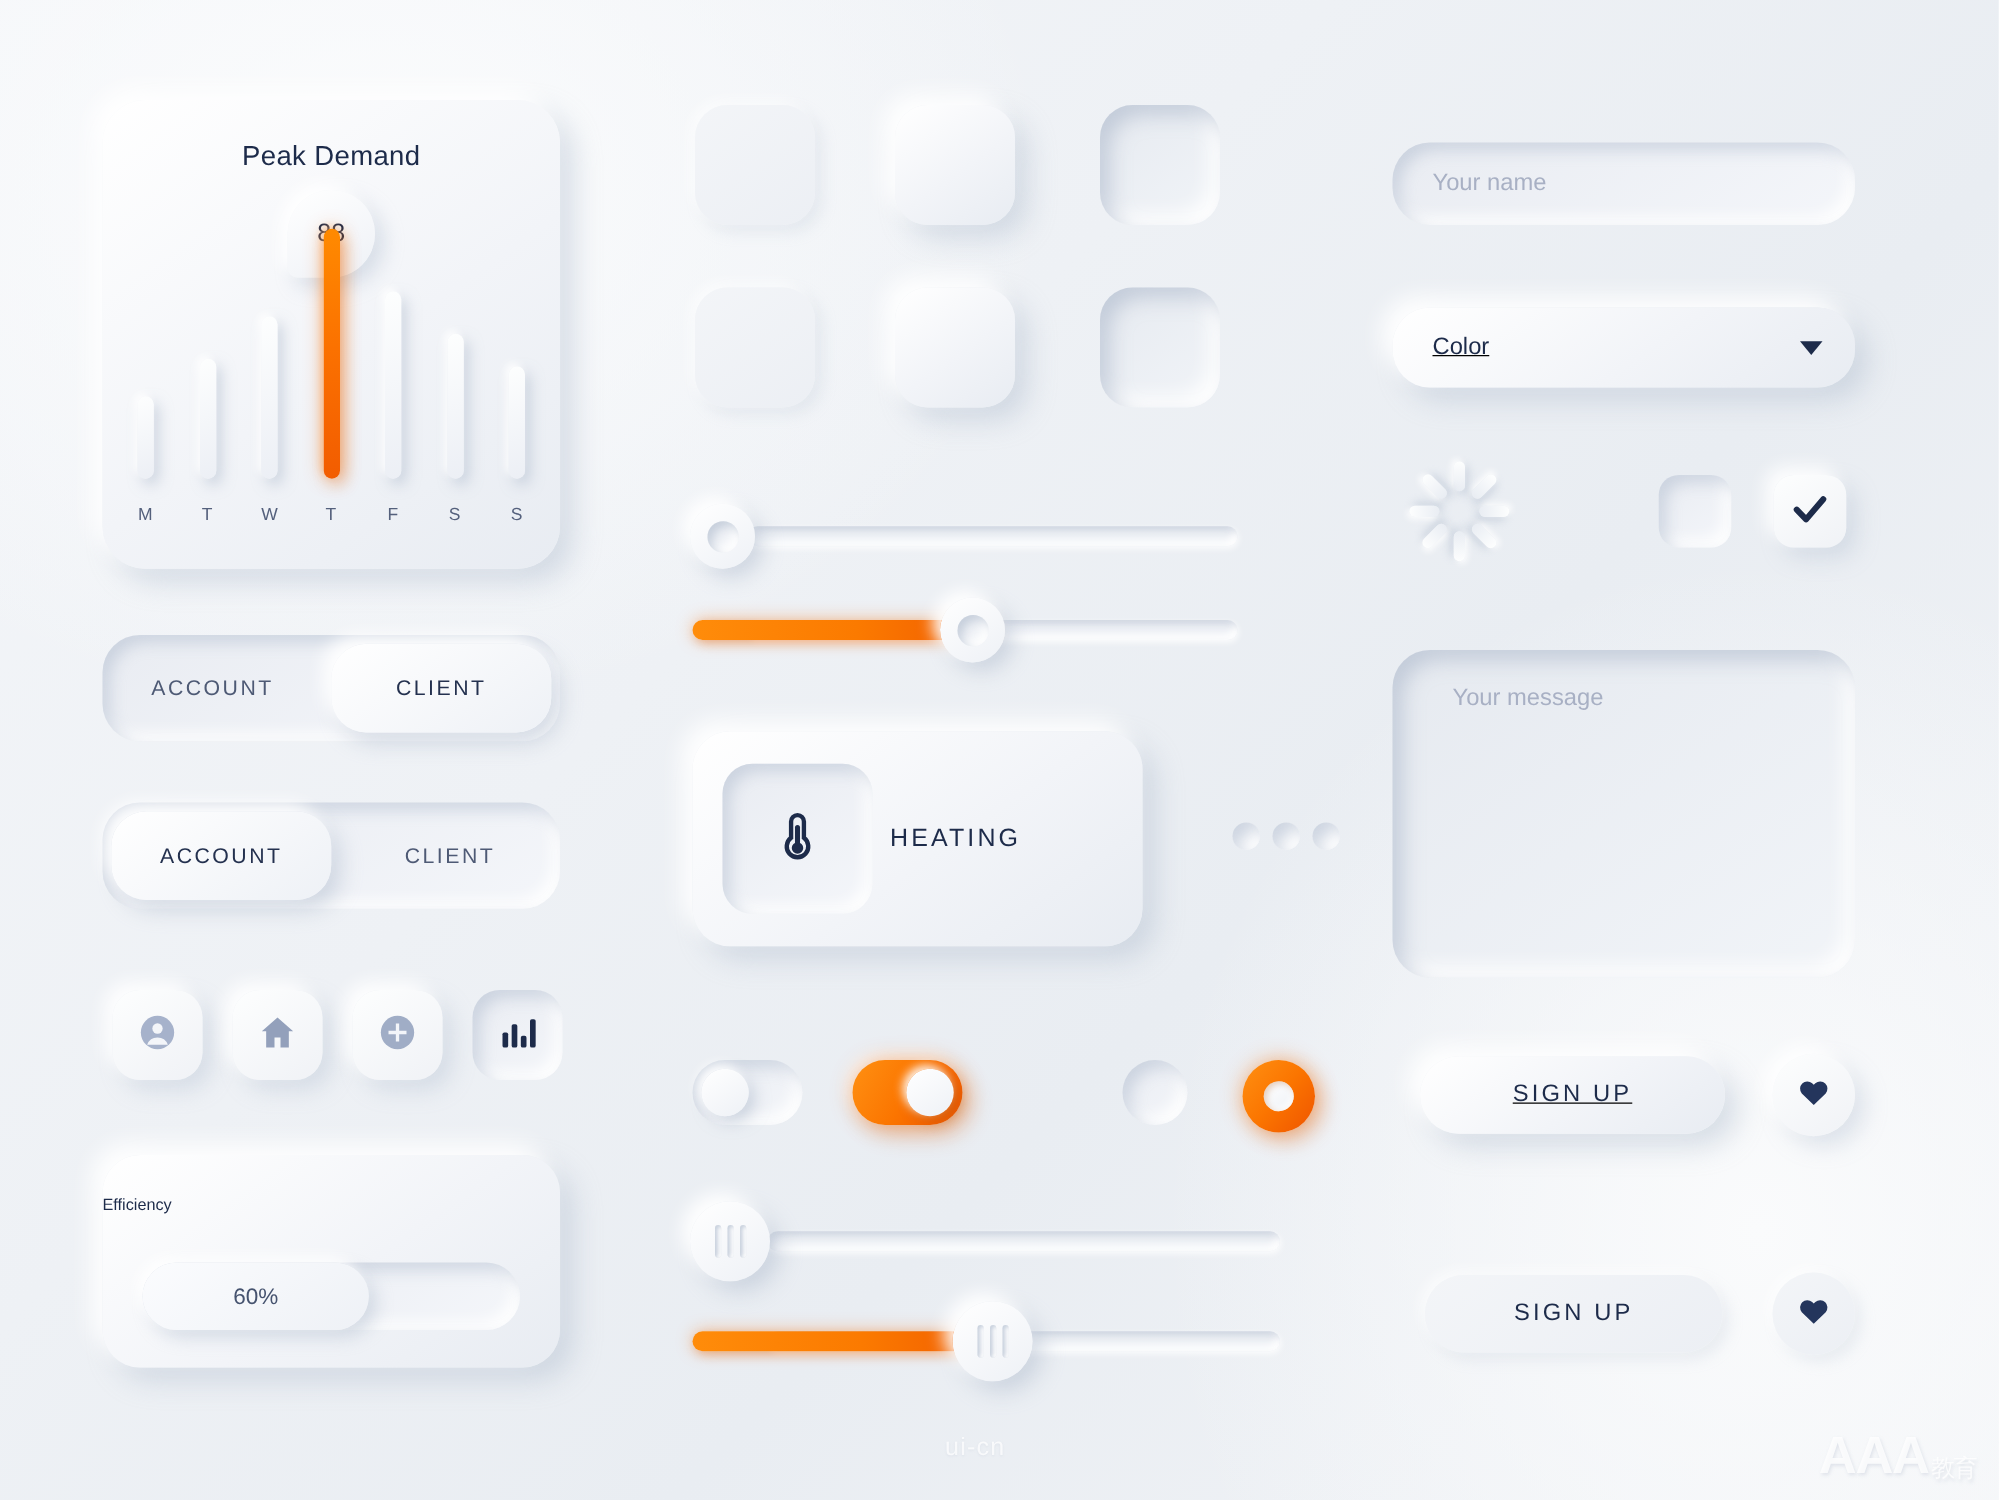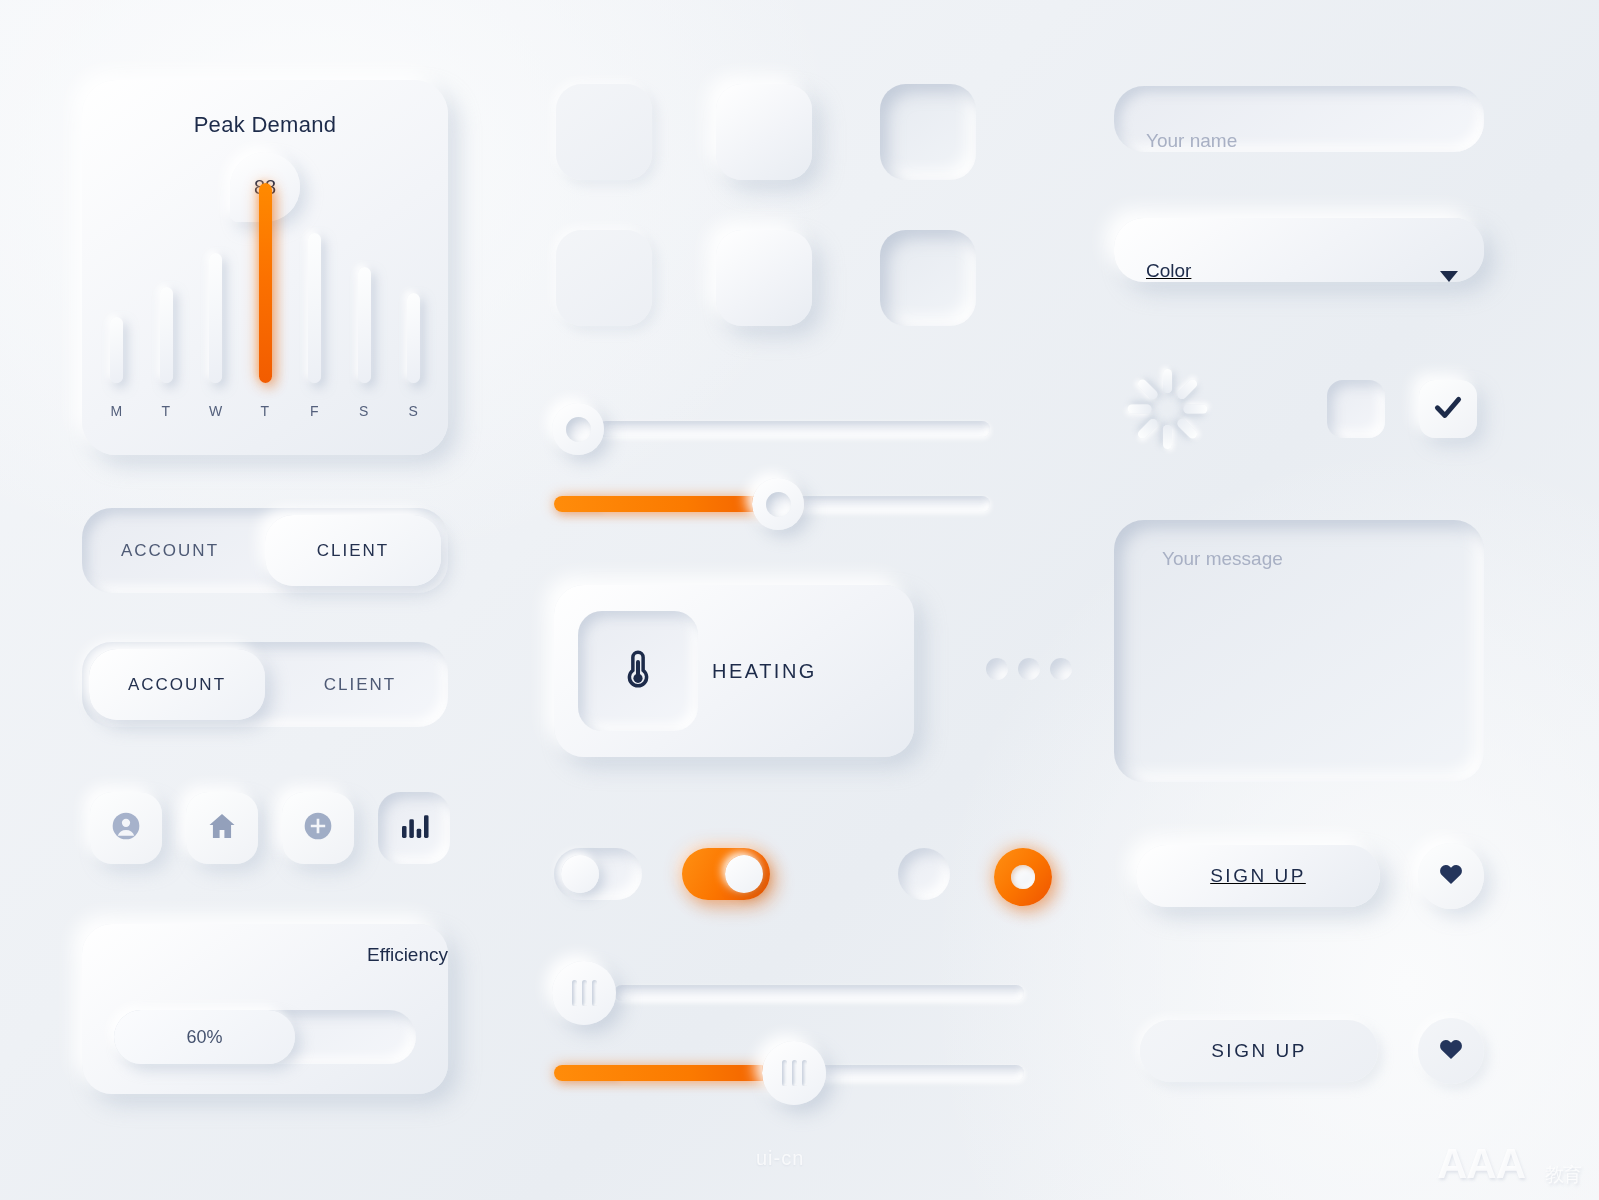--- a/index.html
+++ b/index.html
@@ -130,22 +130,22 @@
   #ib1 { left: 186px; top: 792px; }
   #ib2 { left: 282px; top: 792px; }
   #ib3 { left: 378px; top: 792px; }
   .iconbtn svg { width: 32px; height: 32px; }
 
   
   #eff-card {
     left: 82px; top: 924px; width: 366px; height: 170px; border-radius: 30px;
   }
   #eff-title {
-    position: absolute; top: 20px; left: 0; width: 100%;
-    text-align: right; font-size: 19px;
+    position: absolute; top: 32px; left: 0; width: 100%;
+    text-align: left; font-size: 13px;
   }
   #eff-track {
     position: absolute; left: 32px; right: 32px; top: 86px; height: 54px;
     border-radius: 27px;
   }
   #eff-fill {
     position: absolute; left: 0; top: 0; height: 100%; width: 57%;
     border-radius: 27px;
     background: linear-gradient(145deg, #fbfcfe 0%, #eef1f6 100%);
     box-shadow: -5px -5px 10px rgba(255,255,255,0.9),
@@ -253,22 +253,22 @@
   }
   #rd-on::after {
     content: ""; width: 24px; height: 24px; border-radius: 50%;
     background: linear-gradient(145deg, #ffffff, #eef1f6);
     box-shadow: inset 2px 2px 5px rgba(180,100,40,0.3),
                 inset -2px -2px 5px rgba(255,255,255,0.9);
   }
 
   
   .field {
-    border-radius: 30px; display: flex; align-items: flex-end;
-    padding: 0 32px; font-size: 19px;
+    border-radius: 30px; display: flex; align-items: center;
+    padding: 0 32px; font-size: 19px; margin-top: 28px;
   }
   #name-input { left: 1114px; top: 86px; width: 370px; height: 66px; }
   #color-select {
     left: 1114px; top: 218px; width: 370px; height: 64px;
     justify-content: space-between; padding-right: 26px;
   }
   #caret {
     width: 0; height: 0;
     border-left: 9px solid transparent; border-right: 9px solid transparent;
     border-top: 11px solid #1d2b4a;
@@ -306,21 +306,21 @@
   
   #wm-ui {
     left: 756px; top: 1147px; font-size: 20px;
     color: rgba(255,255,255,0.75); letter-spacing: 1px;
     text-shadow: 0 1px 2px rgba(170,182,200,0.2);
   }
   #wm-aaa {
     right: 18px; bottom: 12px; font-size: 42px; font-weight: bold;
     color: rgba(255,255,255,0.8); letter-spacing: -1px;
     text-shadow: 1px 2px 3px rgba(168,180,200,0.3);
-    display: flex; align-items: flex-end; gap: 20px;
+    display: flex; align-items: flex-end; gap: 2px;
   }
   #wm-aaa small { font-size: 19px; font-weight: normal; }
 </style>
 </head>
 <body>
 
 <div class="stage">
 
   <div class="el raised" id="peak-card">
     <div id="peak-title" class="navy">Peak Demand</div>

